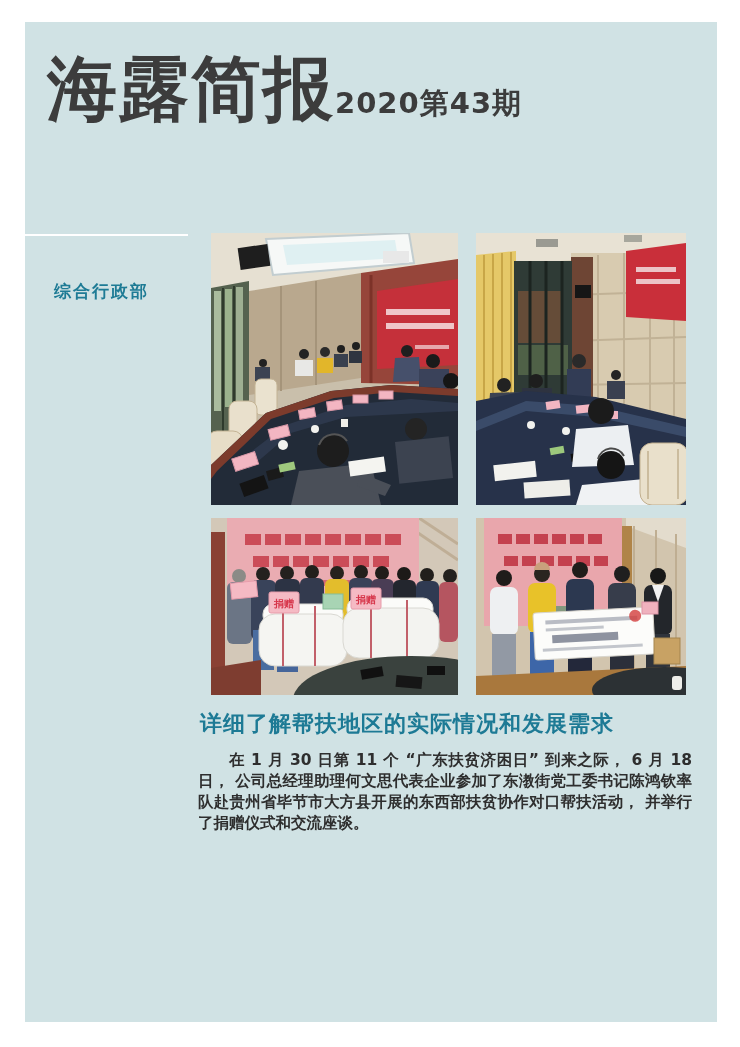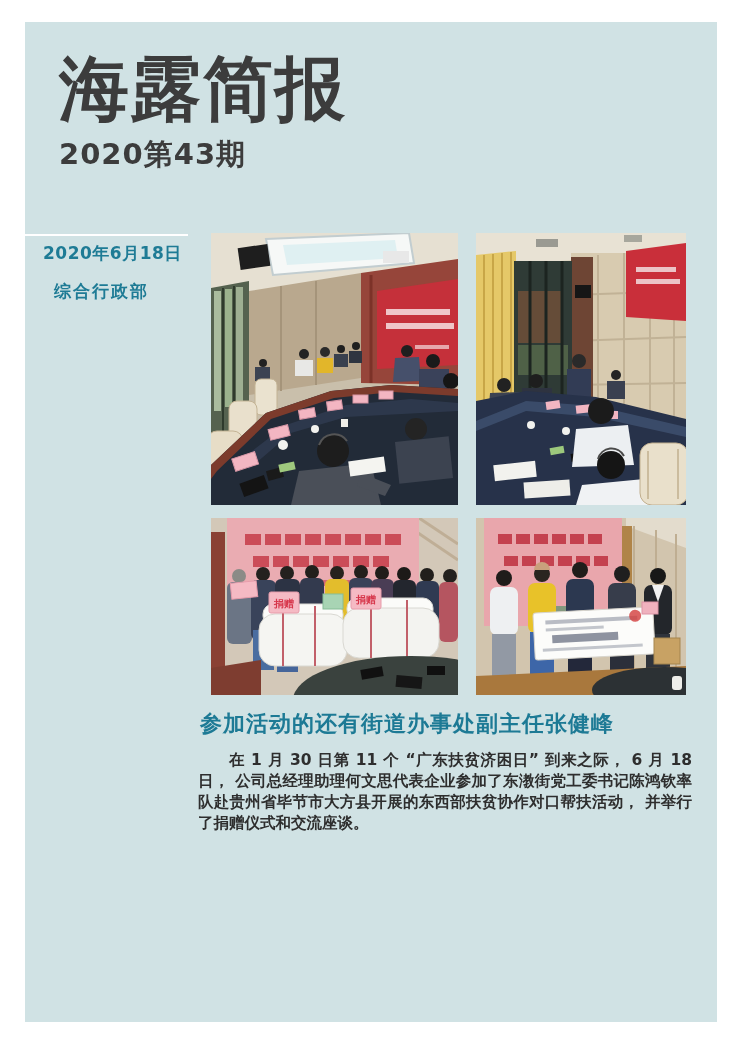--- a/index.html
+++ b/index.html
@@ -7,24 +7,24 @@
     width:740px;height:1047px;position:relative;background:#ffffff;
     font-family:"DejaVu Sans",sans-serif;overflow:hidden;
   }
   .page{
     position:absolute;left:25px;top:22px;width:692px;height:1000px;
     background:#d0e2e4;
   }
   
   .masthead{
     position:absolute;left:22px;top:22px;display:flex;align-items:baseline;
-    color:#3c3c3c;white-space:nowrap;flex-direction:column;
+    color:#3c3c3c;white-space:nowrap;
   }
   .masthead-title{font-size:70px;font-weight:bold;letter-spacing:2px;line-height:1.3;}
-  .masthead-issue{font-size:29px;font-weight:bold;margin-left:12px;letter-spacing:1px;}
+  .masthead-issue{font-size:29px;font-weight:bold;letter-spacing:1px;}
   
   .sidebar-rule{position:absolute;left:0;top:212px;width:163px;height:2px;background:#ffffff;}
   .sidebar-date{position:absolute;left:18px;top:220px;font-size:17px;font-weight:bold;color:#1e7b95;letter-spacing:.5px;}
   .sidebar-dept{position:absolute;left:18px;top:258px;font-size:17px;font-weight:bold;color:#1e7b95;letter-spacing:2px;margin-left:11px;}
   
   .photo-grid{
     position:absolute;left:186px;top:211px;width:570px;
     display:grid;grid-template-columns:247px 210px;grid-template-rows:272px 177px;
     column-gap:18px;row-gap:13px;
   }
@@ -45,21 +45,20 @@
 <body>
 
 <div class="page">
 
   <div class="masthead">
     <span class="masthead-title">海露简报</span>
     <span class="masthead-issue">2020第43期</span>
   </div>
 
   <div class="sidebar-rule"></div>
-  <div class="sidebar-date">2020年6月18日</div>
   <div class="sidebar-dept">综合行政部</div>
 
   <div class="photo-grid">
 
     <svg width="247" height="272" viewBox="0 0 247 272">
       <rect width="247" height="272" fill="#c9bfab"></rect>
 
       <polygon points="0,0 247,0 247,45 0,95" fill="#e6e0d2"></polygon>
       <polygon points="55,6 198,0 203,30 62,42" fill="#f6f8f7" stroke="#c2cdd0" stroke-width="2"></polygon>
       <polygon points="72,12 184,7 187,25 76,32" fill="#dff0f2"></polygon>
@@ -334,18 +333,18 @@
       </g>
       <rect x="166" y="84" width="16" height="12" fill="#f0b2be" stroke="#dd94a6"></rect>
 
       <polygon points="0,158 210,148 210,177 0,177" fill="#a9783d"></polygon>
       <rect x="178" y="120" width="26" height="26" fill="#c8a264" stroke="#a5854e"></rect>
       <ellipse cx="188" cy="172" rx="72" ry="23" fill="#2c3134"></ellipse>
       <rect x="196" y="158" width="10" height="14" rx="3" fill="#eeeeea"></rect>
     </svg>
   </div>
 
-  <div class="headline">参加活动的还有街道办事处副主任张健峰</div>
+  <div class="headline">详细了解帮扶地区的实际情况和发展需求</div>
   <div class="article-body">
     <p>在 1 月 30 日第 11 个 “广东扶贫济困日” 到来之际， 6 月 18 日， 公司总经理助理何文思代表企业参加了东漖街党工委书记陈鸿钦率队赴贵州省毕节市大方县开展的东西部扶贫协作对口帮扶活动， 并举行了捐赠仪式和交流座谈。</p>
   </div>
 
 </div>
 
 </body></html>

